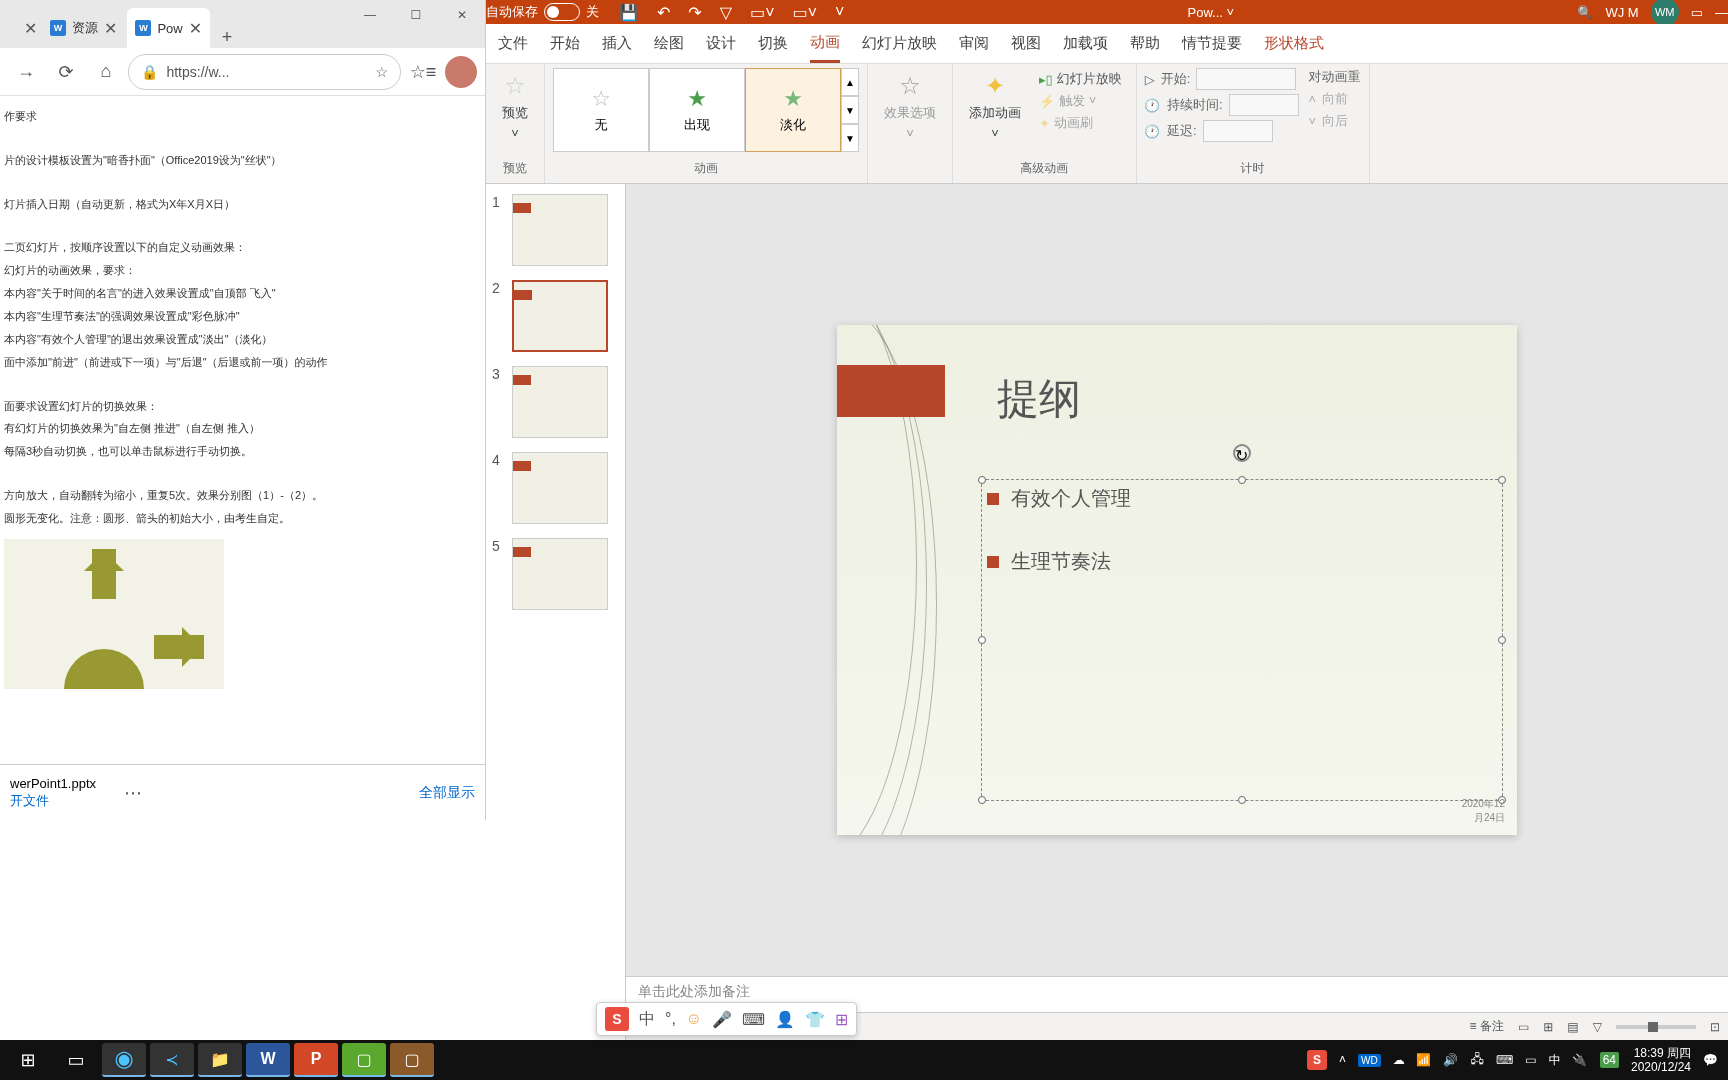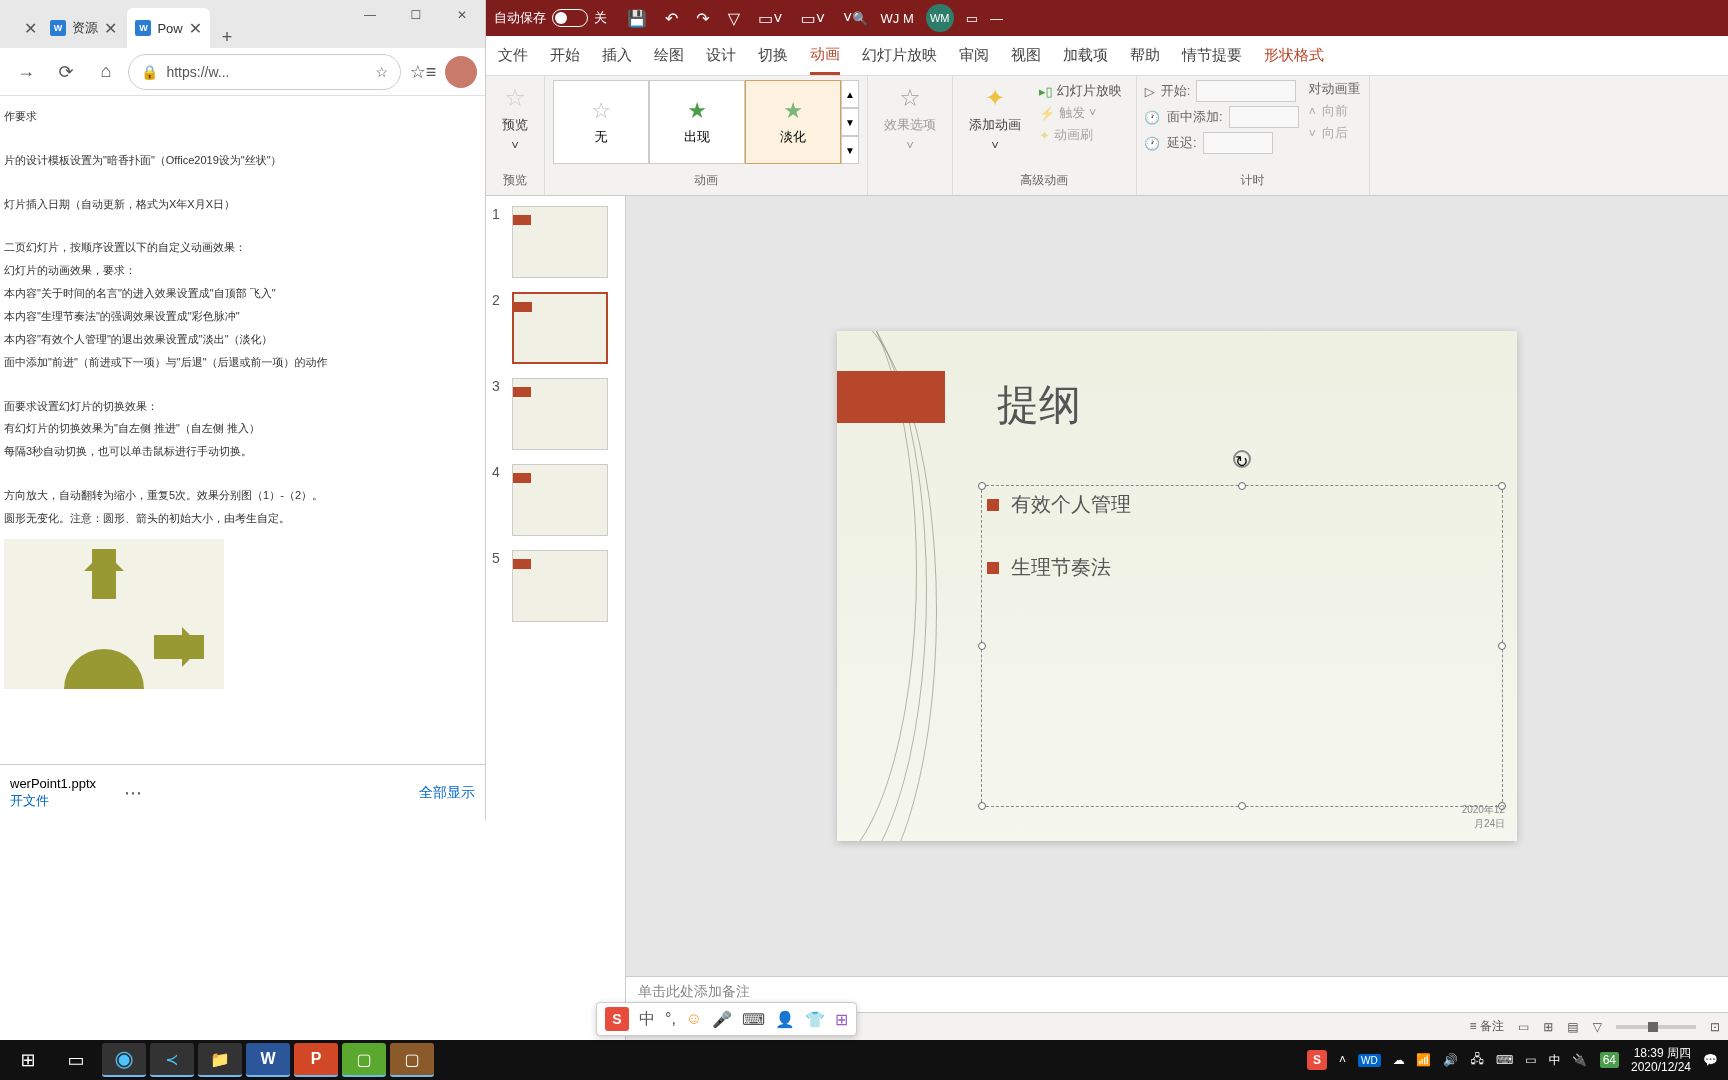--- a/index.html
+++ b/index.html
@@ -29,21 +29,21 @@
 .arrow-right { position: absolute; right: 20px; bottom: 30px; width: 50px; height: 24px; background: #999933; }
 .arrow-right::before { content: ''; position: absolute; right: -18px; top: -8px; border: 20px solid transparent; border-left-color: #999933; }
 .download-bar { position: absolute; bottom: 0; left: 0; right: 0; height: 56px; border-top: 1px solid #ccc; background: #fff; display: flex; align-items: center; padding: 0 10px; justify-content: space-between; }
 .dl-item { display: flex; align-items: center; gap: 8px; }
 .dl-text { font-size: 13px; line-height: 1.3; }
 .dl-open { color: #0066cc; font-size: 13px; }
 .dl-all { color: #0066cc; font-size: 14px; }
 
 
 .ppt { position: absolute; left: 486px; top: 0; right: 0; bottom: 40px; background: #fff; display: flex; flex-direction: column; }
-.ppt-titlebar { height: 36px; background: #7f1d1d; display: flex; align-items: center; padding: 0 8px; color: #fff; font-size: 13px; }
+.ppt-titlebar { height: 24px; background: #c2410c; display: flex; align-items: center; padding: 0 0; color: #fff; font-size: 13px; }
 .autosave { display: flex; align-items: center; gap: 6px; }
 .toggle { width: 36px; height: 18px; border: 1px solid #fff; border-radius: 9px; position: relative; }
 .toggle::after { content: ''; width: 12px; height: 12px; border-radius: 50%; background: #fff; position: absolute; left: 2px; top: 2px; }
 .qat { display: flex; gap: 18px; margin-left: 20px; align-items: center; }
 .qat-btn { font-size: 16px; }
 .ppt-title { flex: 1; text-align: center; }
 .ppt-title-right { display: flex; align-items: center; gap: 12px; }
 .wm-badge { width: 28px; height: 28px; border-radius: 50%; background: #2e7d6b; display: flex; align-items: center; justify-content: center; font-size: 11px; }
 .ribbon-tabs { height: 40px; background: #fff; display: flex; align-items: center; padding: 0 12px; gap: 22px; font-size: 15px; color: #444; border-bottom: 1px solid #ddd; }
 .ribbon-tab { cursor: pointer; padding: 8px 0; }
@@ -192,20 +192,23 @@
     </div>
     <div class="qat">
       <span class="qat-btn">💾</span>
       <span class="qat-btn">↶</span>
       <span class="qat-btn">↷</span>
       <span class="qat-btn">▽</span>
       <span class="qat-btn">▭˅</span>
       <span class="qat-btn">▭˅</span>
       <span class="qat-btn">˅</span>
     </div>
+    <div class="ppt-title">
+      <span>Pow...</span> <span>˅</span>
+    </div>
     <div class="ppt-title-right">
       <span>🔍</span>
       <span>WJ M</span>
       <div class="wm-badge">WM</div>
       <span>▭</span>
       <span>—</span>
     </div>
   </div>
 
   <div class="ribbon-tabs">
@@ -292,21 +295,21 @@
     <div class="ribbon-group">
       <div style="display:flex;gap:10px;">
         <div>
           <div class="timing-row">
               <span>▷</span>
               <span>开始:</span>
               <div class="timing-input" style="width:100px;"></div>
             </div>
           <div class="timing-row">
               <span>🕐</span>
-              <span>面中添加:</span>
+              <span>持续时间:</span>
               <div class="timing-input"></div>
             </div>
           <div class="timing-row">
               <span>🕐</span>
               <span>延迟:</span>
               <div class="timing-input"></div>
             </div>
         </div>
         <div>
           <div class="timing-row">对动画重</div>

